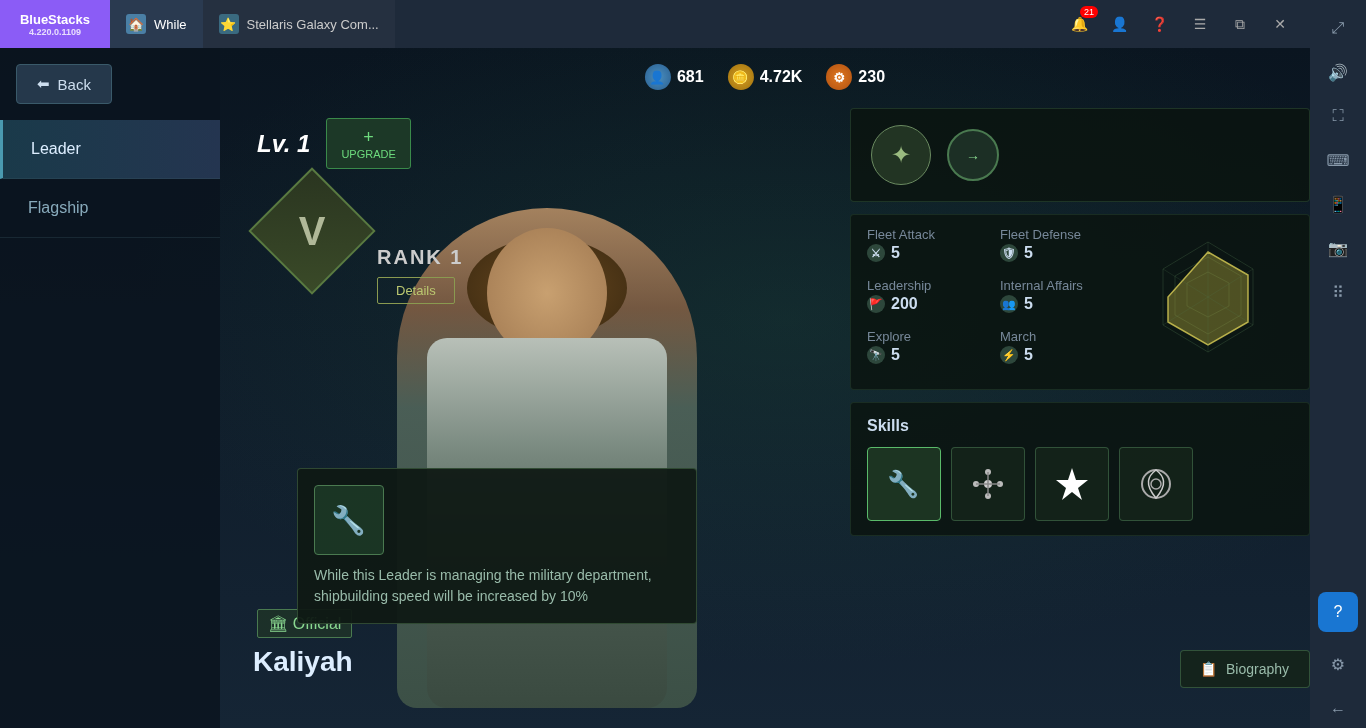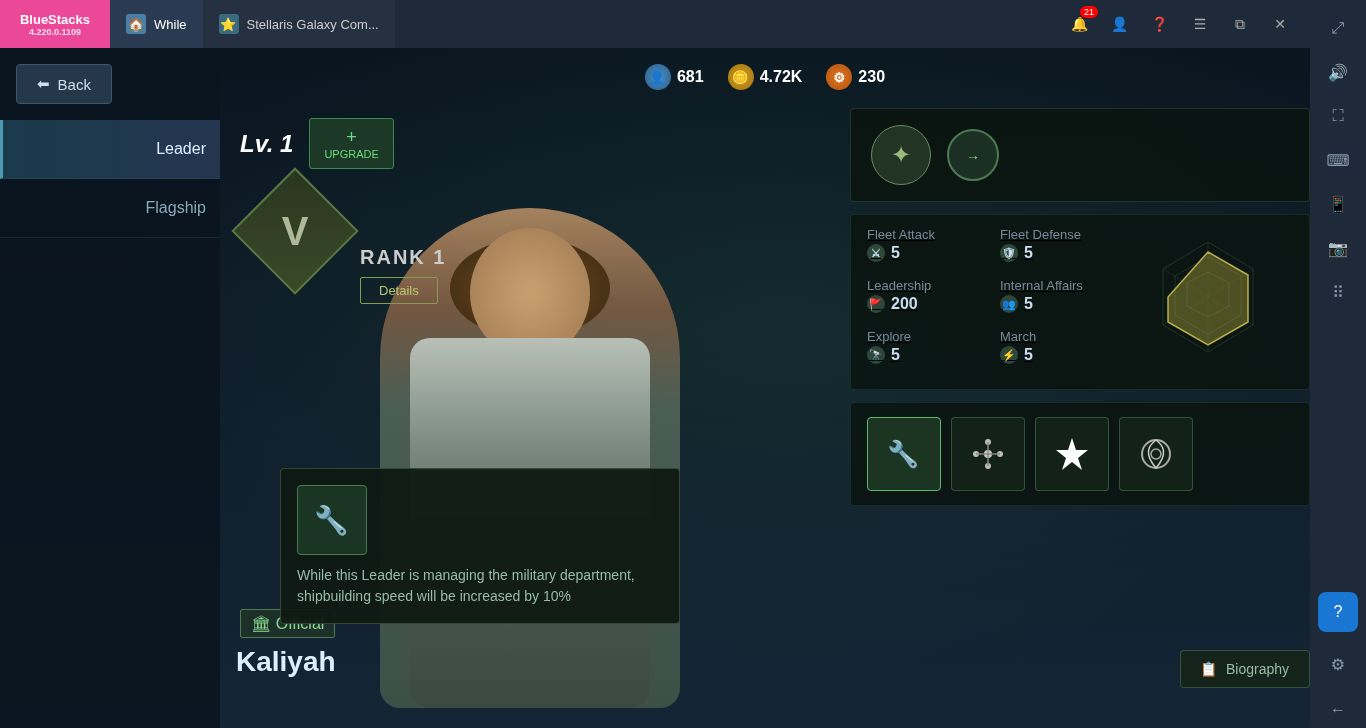--- a/index.html
+++ b/index.html
@@ -18,21 +18,21 @@
       width: 1310px;
       height: 48px;
       background: #1e2a3a;
       display: flex;
       align-items: center;
       z-index: 100;
     }
     .bs-logo {
       width: 110px;
       height: 48px;
-      background: #ec4899;
+      background: #8b5cf6;
       display: flex;
       align-items: center;
       justify-content: center;
       color: white;
       font-size: 11px;
       font-weight: bold;
       flex-direction: column;
     }
     .bs-logo .logo-text { font-size: 13px; }
     .bs-logo .version { font-size: 9px; opacity: 0.8; }
@@ -147,26 +147,25 @@
       color: #cde;
       font-size: 15px;
       border-radius: 4px;
       cursor: pointer;
       display: flex;
       align-items: center;
       gap: 8px;
     }
 
     .nav-item {
-      padding: 20px 14px;
+      padding: 20px 28px;
       color: #8ab;
       font-size: 16px;
       cursor: pointer;
       border-bottom: 1px solid rgba(60,90,100,0.3);
-      text-align: right;
     }
     .nav-item.active {
       background: linear-gradient(to right, #1a3a4a, #243550);
       color: #def;
       border-left: 3px solid #4a9ab0;
     }
 
     
     .main-content {
       position: absolute;
@@ -199,21 +198,21 @@
       display: flex; align-items: center; justify-content: center;
       font-size: 13px;
     }
     .res-icon.blue { background: radial-gradient(circle, #4a8fc0, #2a5f90); }
     .res-icon.gold { background: radial-gradient(circle, #d4a020, #a07010); }
     .res-icon.orange { background: radial-gradient(circle, #e07820, #b05010); }
 
     
     .leader-section {
       position: absolute;
-      top: 60px; left: 0;
+      top: 60px; left: 17px;
       width: 620px;
       height: 610px;
     }
 
     .level-bar {
       position: absolute;
       top: 10px; left: 20px;
       display: flex;
       align-items: center;
       gap: 16px;
@@ -424,21 +423,20 @@
     
     .stats-grid {
       display: grid;
       grid-template-columns: 1fr 1fr 160px;
       gap: 0;
       background: rgba(10,20,15,0.85);
       border: 1px solid rgba(60,100,70,0.3);
       border-radius: 4px;
       padding: 12px 16px;
       margin-bottom: 12px;
-      text-decoration: underline;
     }
     .stats-col {
       display: flex;
       flex-direction: column;
       gap: 16px;
     }
     .stat-item {
       display: flex;
       flex-direction: column;
       gap: 2px;
@@ -743,20 +741,21 @@
 
               <line x1="75" y1="15" x2="75" y2="125" stroke="rgba(80,120,80,0.2)" stroke-width="1"></line>
               <line x1="30" y1="42" x2="120" y2="98" stroke="rgba(80,120,80,0.2)" stroke-width="1"></line>
               <line x1="120" y1="42" x2="30" y2="98" stroke="rgba(80,120,80,0.2)" stroke-width="1"></line>
             </svg>
           </div>
         </div>
       </div>
 
       <div class="skills-section">
+        <div class="skills-title">Skills</div>
         <div class="skills-row">
           <div class="skill-icon active">🔧</div>
           <div class="skill-icon">
             <svg width="36" height="36" viewBox="0 0 36 36">
               <circle cx="18" cy="18" r="4" fill="#ccc"></circle>
               <circle cx="18" cy="6" r="3" fill="#bbb"></circle>
               <circle cx="18" cy="30" r="3" fill="#bbb"></circle>
               <circle cx="6" cy="18" r="3" fill="#bbb"></circle>
               <circle cx="30" cy="18" r="3" fill="#bbb"></circle>
               <line x1="18" y1="18" x2="18" y2="6" stroke="#888" stroke-width="1.5"></line>

